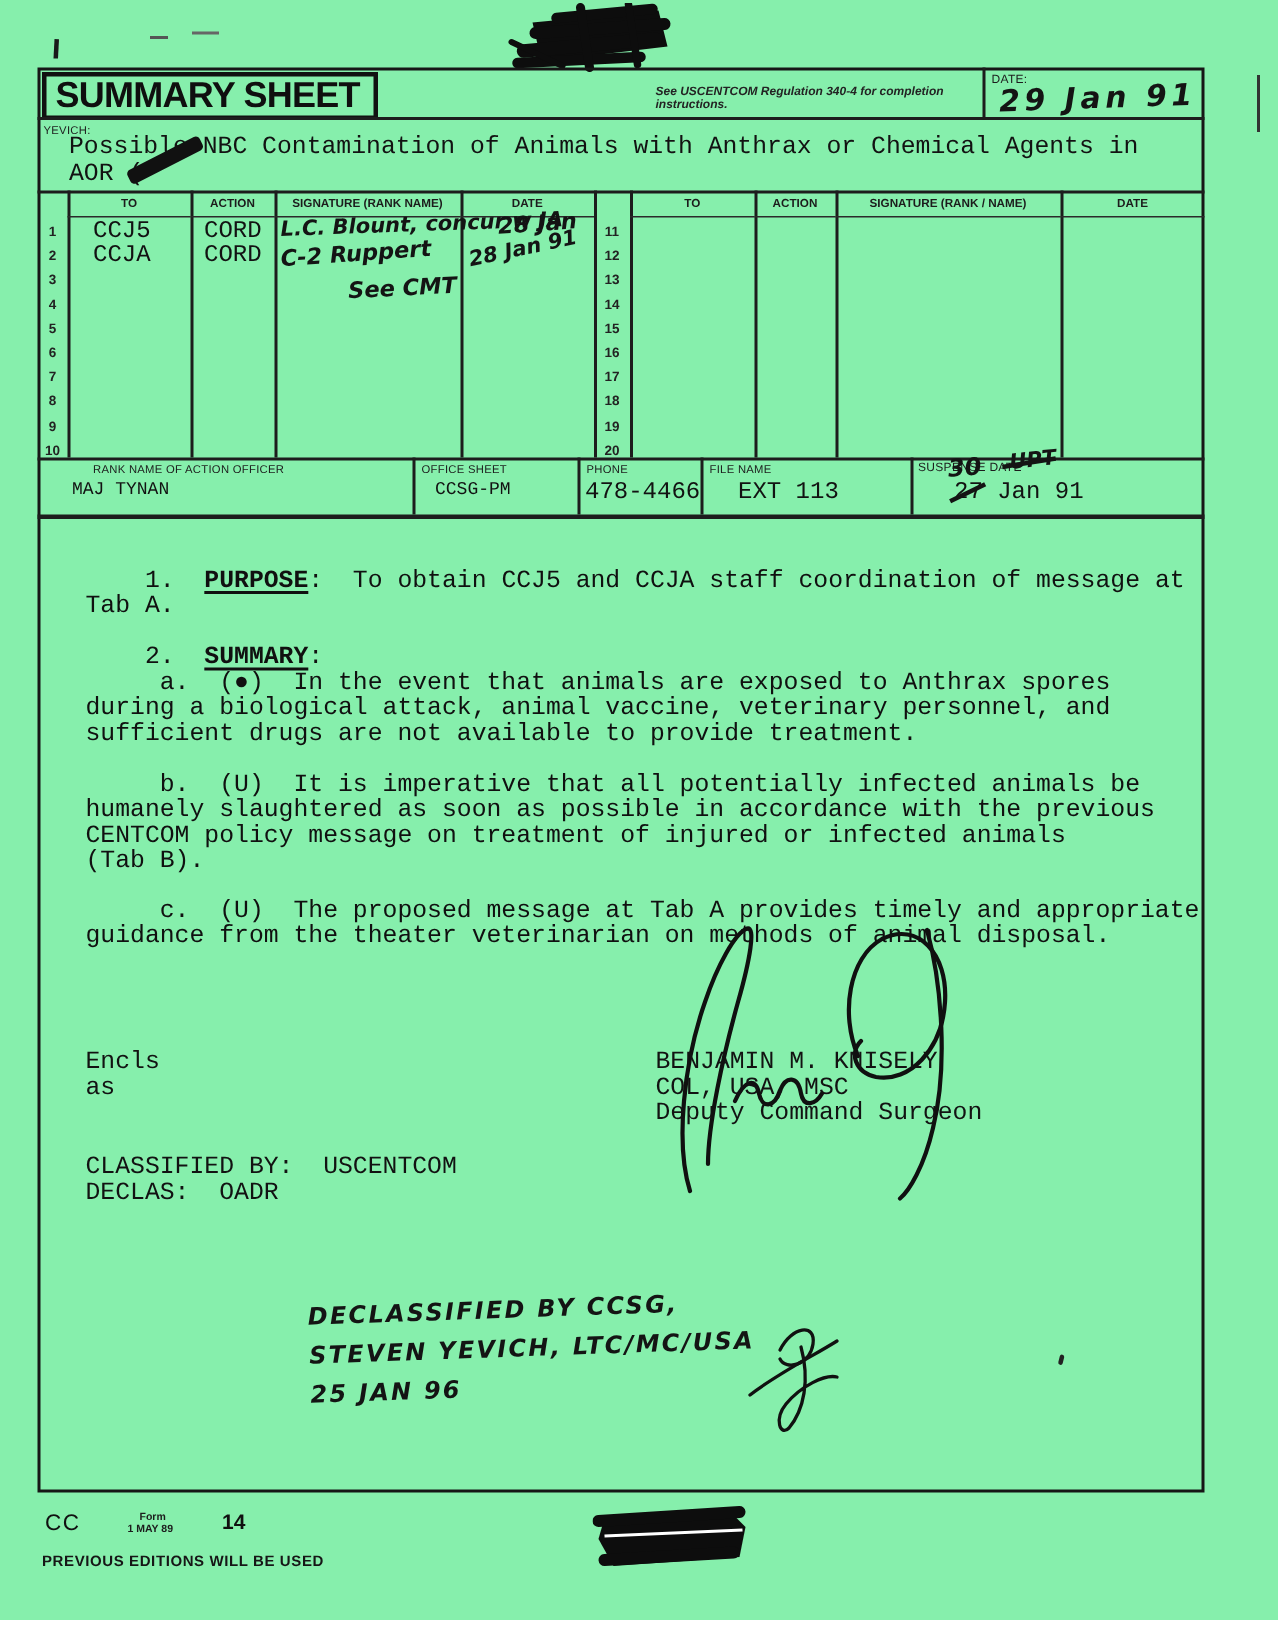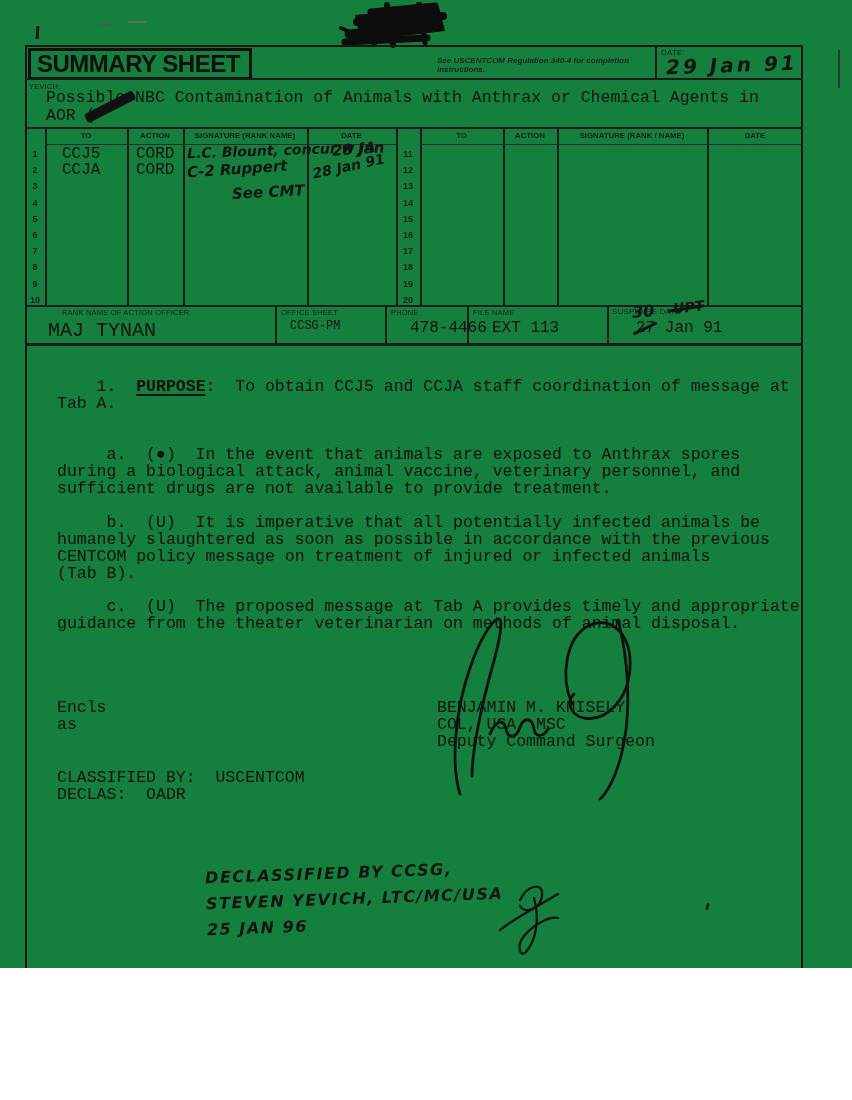--- a/index.html
+++ b/index.html
@@ -1,16 +1,16 @@
 <!DOCTYPE html>
 <html><head>
 <meta charset="utf-8">
 <style>
   html,body{margin:0;padding:0;background:#ffffff;}
-  #page{position:relative;width:852px;height:968px;background:#15803d;overflow:hidden;
+  #page{position:relative;width:852px;height:1080px;background:#86efac;overflow:hidden;
         font-family:"Liberation Sans",sans-serif;color:#151515;}
   .abs{position:absolute;}
   .mono{font-family:"Liberation Mono",monospace;color:#121212;}
   .pre{white-space:pre;}
   .tiny{font-family:"Liberation Sans",sans-serif;font-weight:400;font-size:7.5px;letter-spacing:.2px;color:#1c1c1c;}
   .hand{font-family:"DejaVu Sans",sans-serif;font-style:italic;color:#141414;}
   .vline{background:#1d1d1d;width:1.5px;}
   .hline{background:#1d1d1d;height:2px;}
   .hdrcell{font-family:"Liberation Sans",sans-serif;font-weight:700;font-size:7.8px;text-align:center;
            border-bottom:1.4px solid #2a2a2a;height:13px;padding-top:2px;color:#1c1c1c;}
@@ -114,39 +114,42 @@
   <div class="abs hand" style="left:232px;top:183px;font-size:15px;font-weight:700;transform:rotate(-3deg);white-space:nowrap;">See CMT</div>
 
   <div class="abs hline" style="left:25px;top:305px;width:778px;"></div>
   <div class="abs hline" style="left:25px;top:343px;width:778px;height:2.5px;"></div>
   <div class="abs vline" style="left:275px;top:305px;height:38px;"></div>
   <div class="abs vline" style="left:385px;top:305px;height:38px;"></div>
   <div class="abs vline" style="left:467px;top:305px;height:38px;"></div>
   <div class="abs vline" style="left:607px;top:305px;height:38px;"></div>
 
   <div class="abs tiny" style="left:30px;top:308px;padding-left:32px;">RANK  NAME OF ACTION OFFICER</div>
-  <div class="abs mono" style="left:48px;top:319px;font-size:20px;">MAJ TYNAN</div>
+  <div class="abs mono" style="left:48px;top:319px;font-size:12px;">MAJ TYNAN</div>
   <div class="abs tiny" style="left:281px;top:308px;">OFFICE SHEET</div>
   <div class="abs mono" style="left:290px;top:319px;font-size:12px;">CCSG-PM</div>
   <div class="abs tiny" style="left:391px;top:308px;">PHONE</div>
-  <div class="abs mono" style="left:390px;top:319px;font-size:16px;margin-left:20px;">478-4466</div>
+  <div class="abs mono" style="left:390px;top:319px;font-size:16px;">478-4466</div>
   <div class="abs tiny" style="left:473px;top:308px;">FILE NAME</div>
   <div class="abs mono" style="left:492px;top:319px;font-size:16px;">EXT 113</div>
   <div class="abs tiny" style="left:612px;top:307px;font-size:8px;">SUSPENSE DATE</div>
   <div class="abs hand" style="left:673px;top:299px;font-size:14px;font-weight:700;transform:rotate(-6deg);">UPT</div>
   <div class="abs" style="left:668px;top:307px;width:36px;height:2.5px;background:#141414;transform:rotate(-9deg);"></div>
   <div class="abs hand" style="left:632px;top:302px;font-size:16px;font-weight:700;transform:rotate(-4deg);">30</div>
   <div class="abs mono" style="left:636px;top:319px;font-size:16px;">
     <span>27</span><span> Jan 91</span>
   </div>
   <div class="abs" style="left:632px;top:327px;width:26px;height:2.5px;background:#141414;transform:rotate(-26deg);"></div>
 
   <div class="abs body-par" style="left:57px;top:361px;">
     <span>1.  </span><span class="uline">PURPOSE</span><span>:  To obtain CCJ5 and CCJA staff coordination of message at
 Tab A.</span>
+  </div>
+  <div class="abs body-par" style="left:57px;top:412px;">
+    <span>2.  </span><span class="uline">SUMMARY</span><span>:</span>
   </div>
   <div class="abs body-par" style="left:57px;top:514px;">     b.  (U)  It is imperative that all potentially infected animals be
 humanely slaughtered as soon as possible in accordance with the previous
 CENTCOM policy message on treatment of injured or infected animals
 (Tab B).</div>
   <div class="abs body-par" style="left:57px;top:446px;">     a.  (●)  In the event that animals are exposed to Anthrax spores
 during a biological attack, animal vaccine, veterinary personnel, and
 sufficient drugs are not available to provide treatment.</div>
   <div class="abs body-par" style="left:57px;top:598px;">     c.  (U)  The proposed message at Tab A provides timely and appropriate
 guidance from the theater veterinarian on methods of animal disposal.</div>
@@ -185,19 +188,19 @@
 
   <div class="abs" style="left:395px;top:1002px;">
     <svg width="112" height="46" viewBox="0 0 112 46">
       <polygon points="8,10 90,4 102,16 98,36 14,42 4,24" fill="#0d0d0d"></polygon>
       <path d="M4 12 L 98 6" stroke="#0d0d0d" stroke-width="8" fill="none" stroke-linecap="round"></path>
       <path d="M8 38 L 94 33" stroke="#0d0d0d" stroke-width="8" fill="none" stroke-linecap="round"></path>
       <path d="M8 22 L 100 18" stroke="#ffffff" stroke-width="2" fill="none"></path>
     </svg>
   </div>
 
-  <div class="abs" style="left:30px;top:1007px;font-weight:700;font-size:11px;letter-spacing:1px;color:#101010;">CC</div>
+  <div class="abs" style="left:30px;top:1007px;font-weight:400;font-size:15px;letter-spacing:1px;color:#101010;">CC</div>
   <div class="abs" style="left:93px;top:1008px;font-size:7px;font-weight:700;color:#1c1c1c;">Form</div>
   <div class="abs" style="left:85px;top:1016px;font-size:7px;font-weight:700;color:#1c1c1c;">1 MAY 89</div>
   <div class="abs" style="left:148px;top:1006px;font-weight:700;font-size:14px;color:#101010;">14</div>
   <div class="abs" style="left:28px;top:1036px;font-weight:700;font-size:10px;letter-spacing:.4px;color:#161616;">PREVIOUS EDITIONS WILL BE USED</div>
 
 </div>
 
 </body></html>

